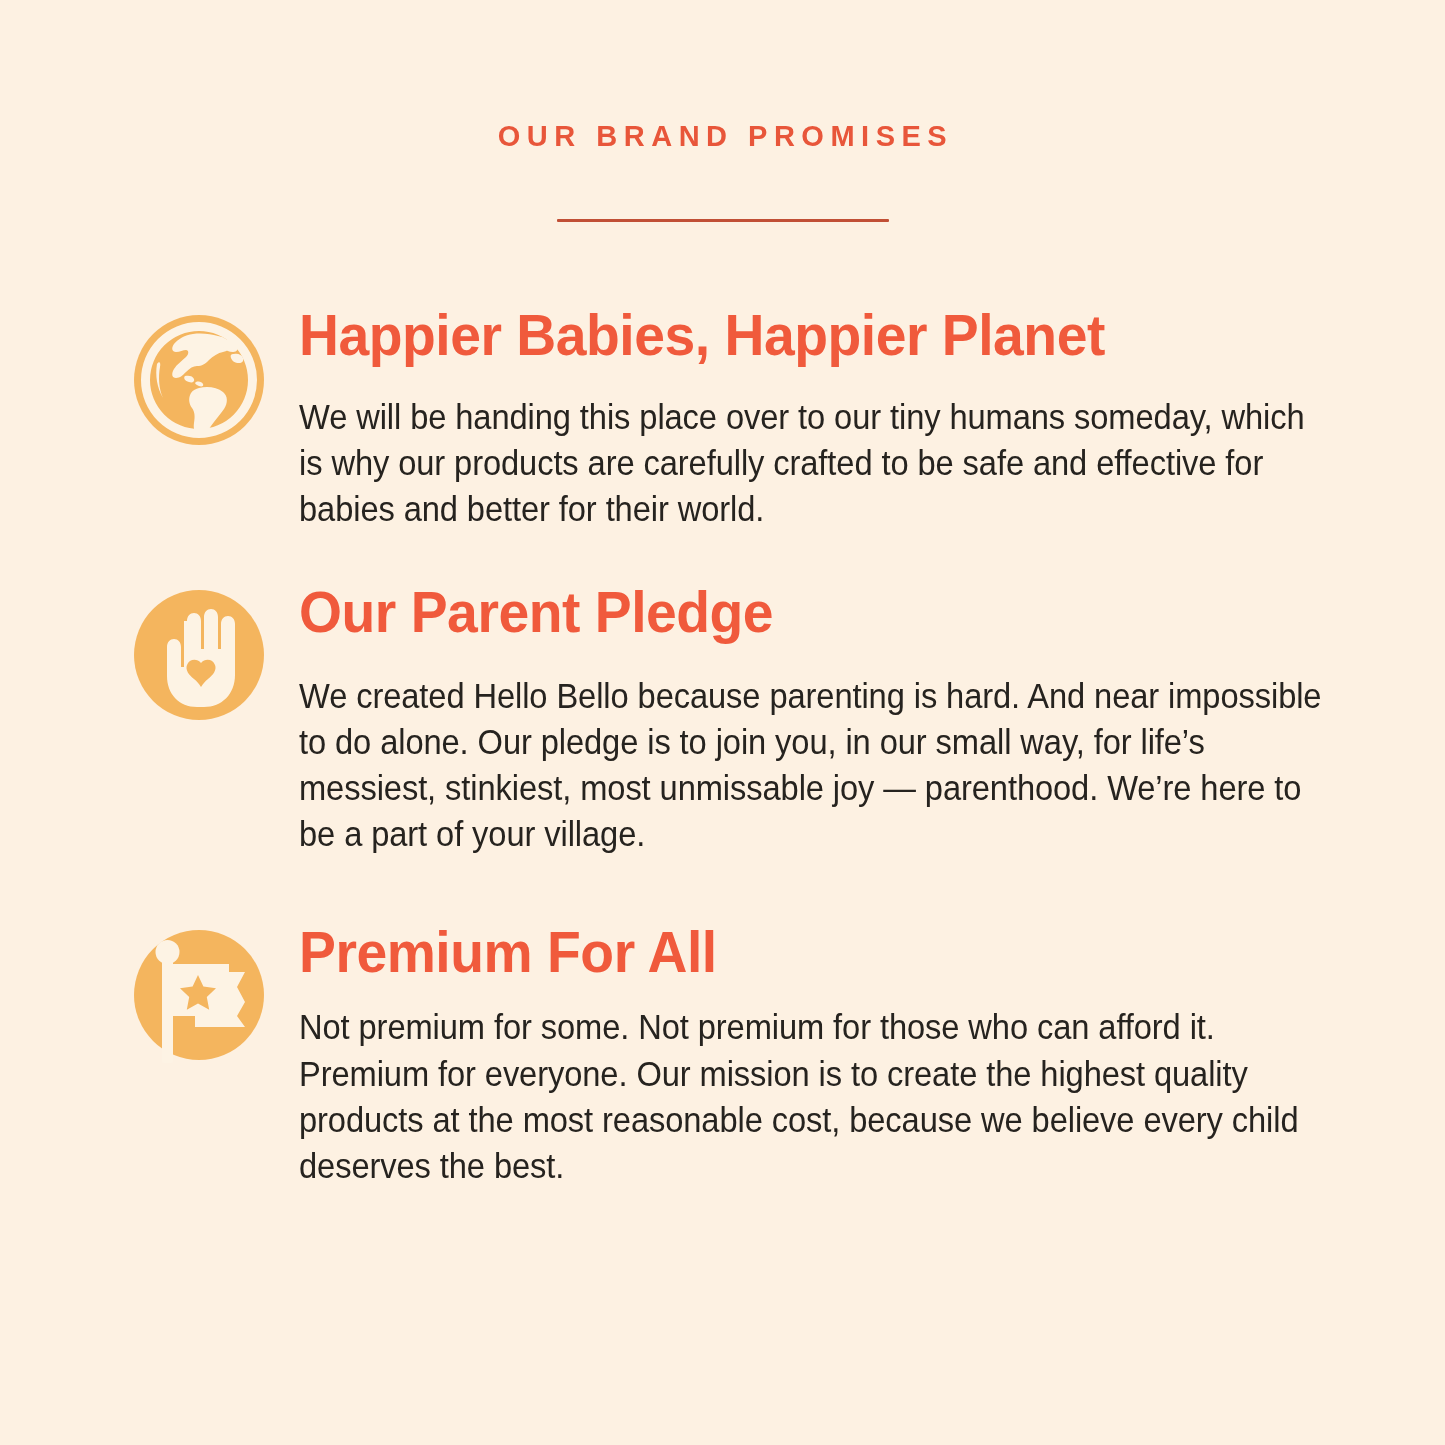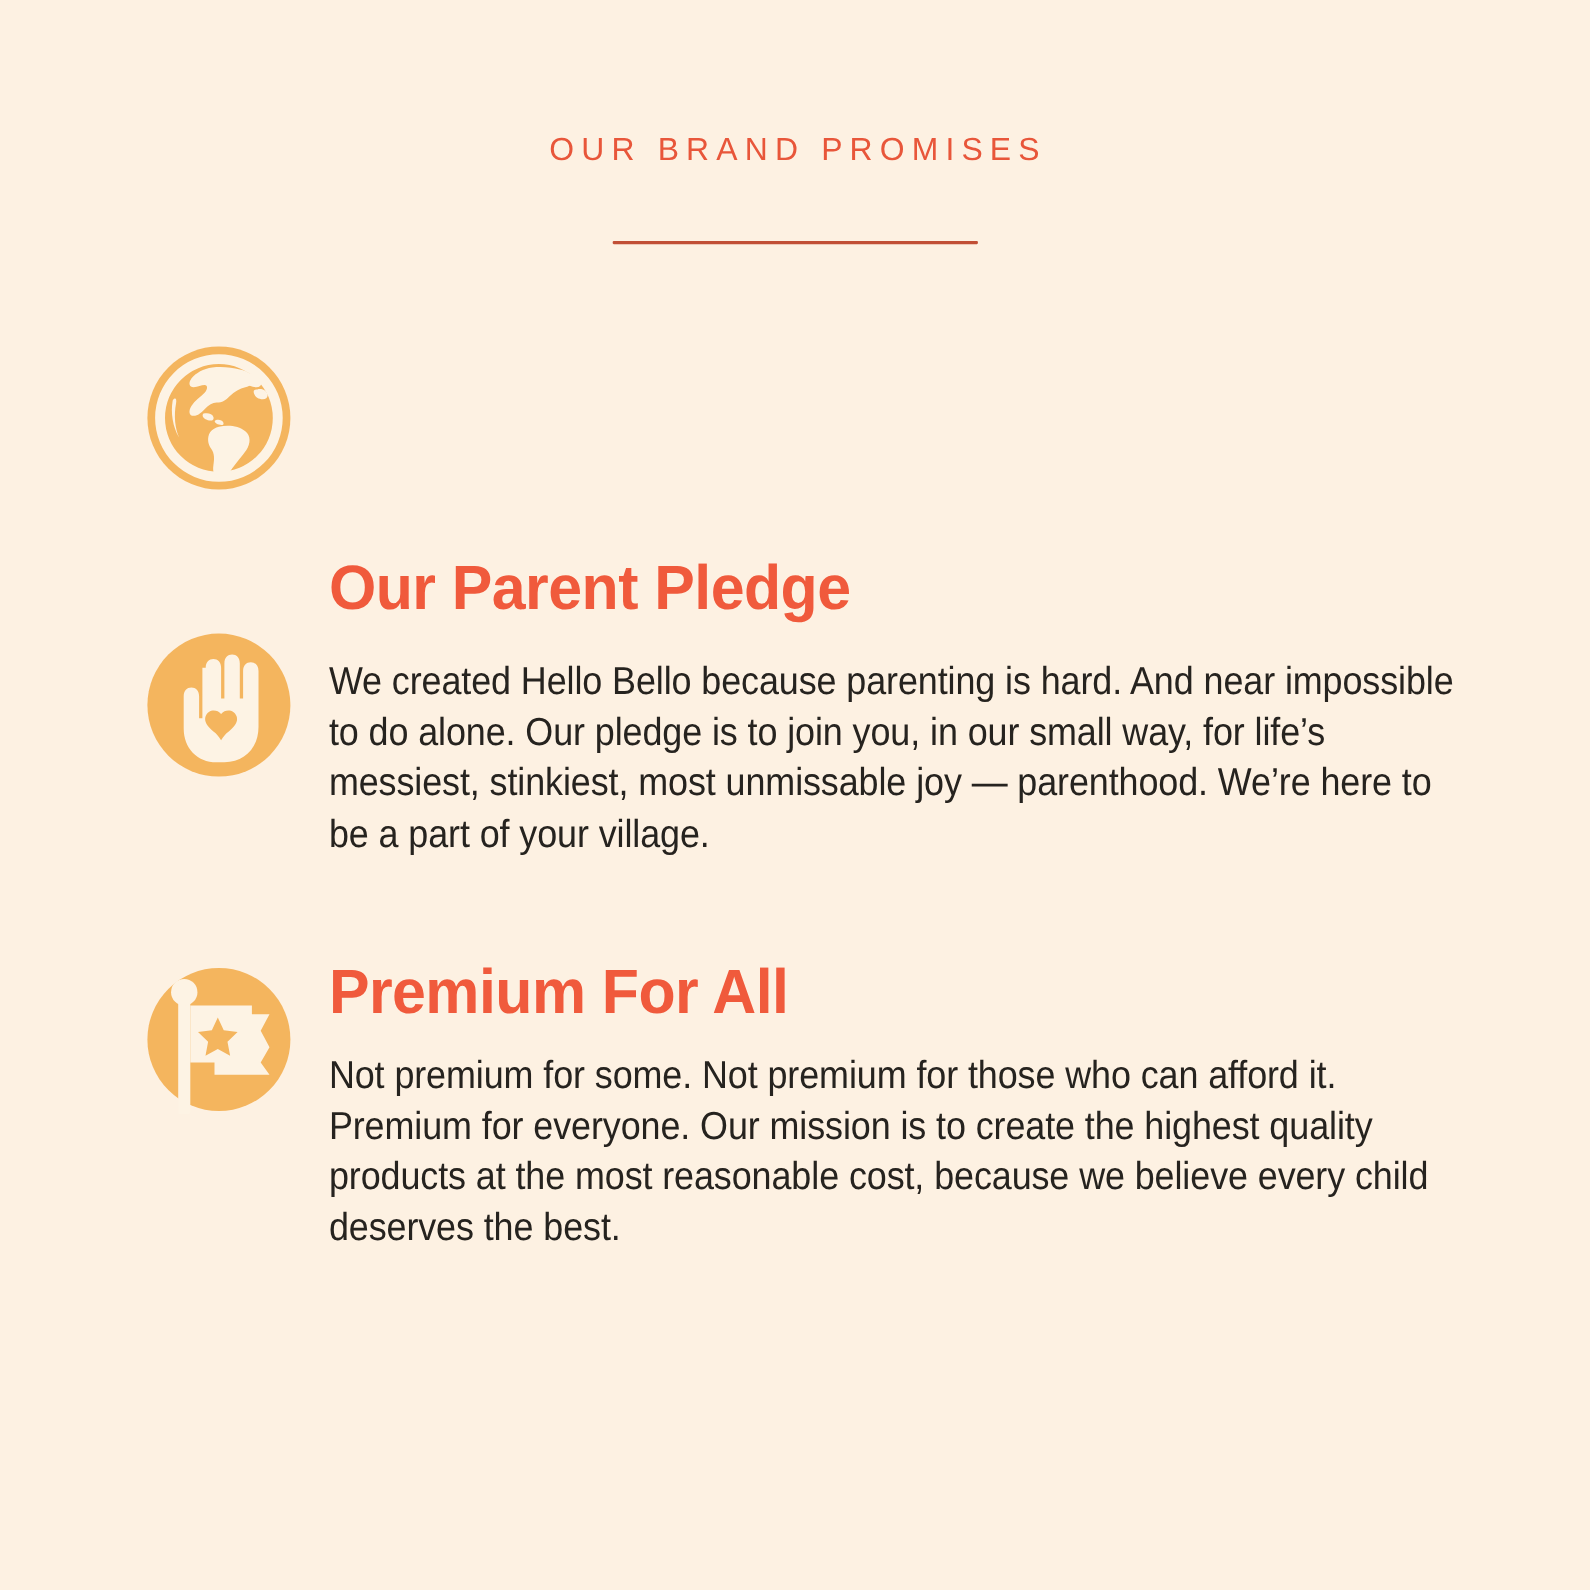--- a/index.html
+++ b/index.html
@@ -25,21 +25,21 @@
   
   .header {
     position: absolute;
     top: 122px;
     left: 0;
     width: 100%;
     text-align: center;
   }
   .eyebrow {
     font-family: "Liberation Sans", sans-serif;
-    font-weight: normal;
+    font-weight: bold;
     font-size: 29px;
     letter-spacing: 6.5px;
     color: #E8563A;
     text-transform: uppercase;
     line-height: 1;
     margin: 0;
     padding-left: 6px;
   }
   .divider-wrap {
     margin-top: 68px;
@@ -111,21 +111,21 @@
     color: #26231F;
     margin: 29px 0 0 0;
     letter-spacing: -0.1px;
     transform: scaleX(0.92);
     transform-origin: left top;
     width: 108.6%;
   }
 
   
   .promise.p1 { margin-bottom: 46px; }
-  .promise.p2 { margin-bottom: 88px; align-items: center; }
+  .promise.p2 { margin-bottom: 62px; }
 
   .promise.p1 .promise-text { margin-top: 30px; }
   .promise.p2 .promise-text { margin-top: 32px; }
   .promise.p3 .promise-text { margin-top: 23px; }
   .promise.p3 .promise-title { margin-top: 2px; }
   .promise.p2 .promise-title { margin-top: 2px; }
 </style>
 </head>
 <body>
 
@@ -168,20 +168,24 @@
                    C63 81 61 79 63 78 Z" fill="#FDF3E4"></path>
 
           <path d="M66 84 C74 82 84 83 90 88 C95 92 95 99 91 105
                    C87 111 82 116 78 122 C74 128 70 132 66 131
                    C62 130 60 125 61 119 C62 113 62 108 59 104
                    C56 100 55 94 58 89 C60 86 63 85 66 84 Z" fill="#FDF3E4"></path>
 
           <path d="M24 60 C22 71 24 84 30 94 C26 86 25 73 27 63
                    C28 58 26 57 24 60 Z" fill="#FDF3E4"></path>
         </svg>
+      </div>
+      <div class="promise-body">
+        <h2 class="promise-title">Happier Babies, Happier Planet</h2>
+        <p class="promise-text">We will be handing this place over to our tiny humans someday, which is why our products are carefully crafted to be safe and effective for babies and better for their world.</p>
       </div>
     </div>
 
     <div class="promise p2">
       <div class="icon-slot">
         <svg viewBox="0 0 134 152" aria-hidden="true">
           <circle cx="66" cy="76" r="65" fill="#F4B55E"></circle>
 
           <path fill-rule="evenodd" d="
             M54 42 C54 37 57 34 61 34 C65 34 68 37 68 42 L68 70 L71 70 L71 38

